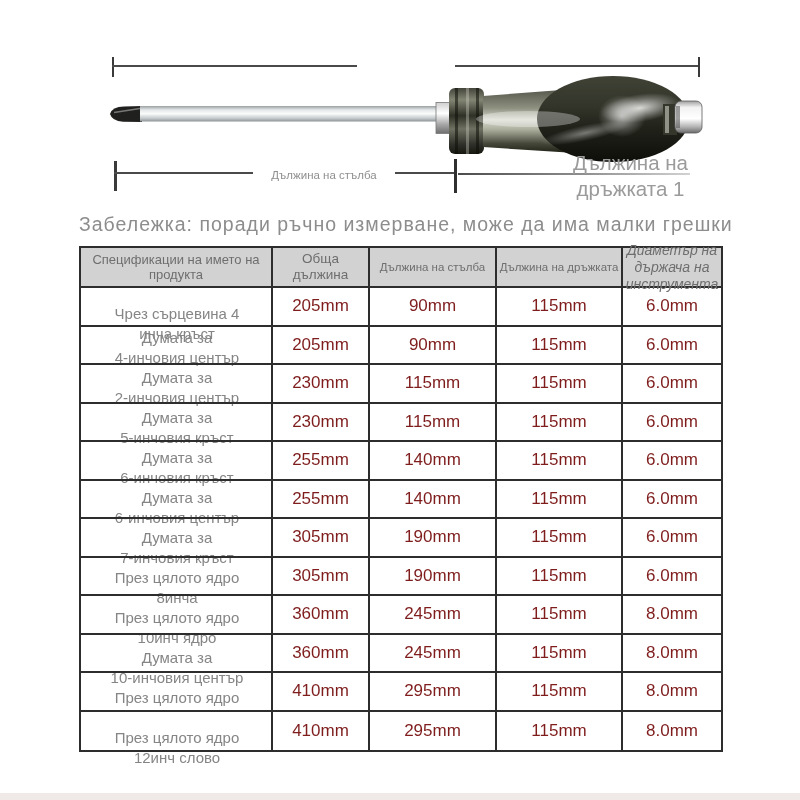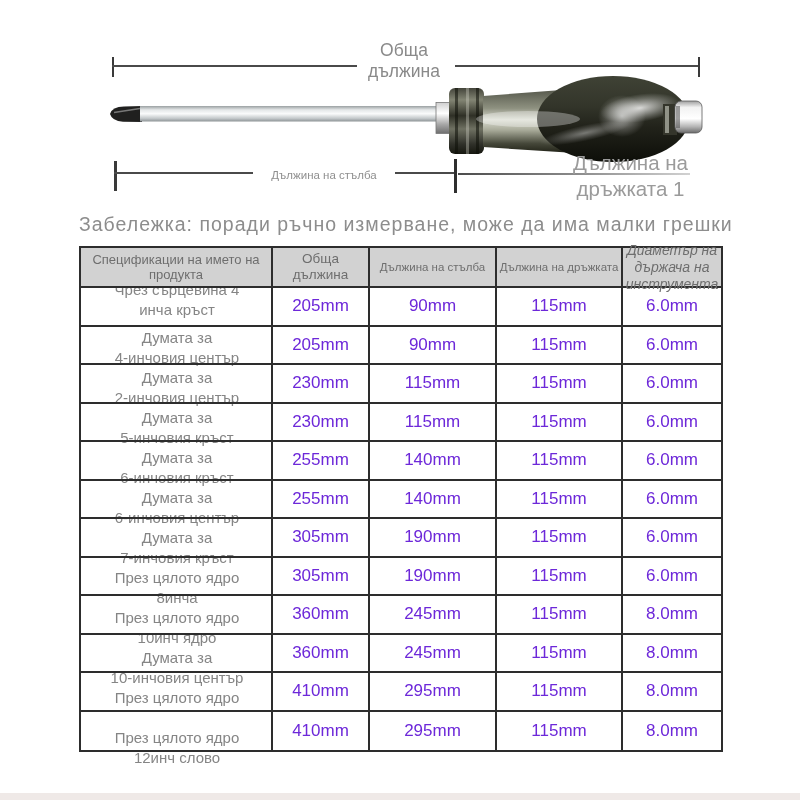--- a/index.html
+++ b/index.html
@@ -57,21 +57,21 @@
   .hcell.h2 { font-size:13.5px; line-height:16px; }
   .hcell.h3 { font-size:11.5px; line-height:14px; white-space:nowrap; }
   .hcell.h4 { font-size:11.5px; line-height:14px; white-space:nowrap; }
   .hcell.h5 { font-size:14px;   line-height:17px;font-style:italic; }
   .hcell.c5 { border-right:none; }
 
   .cell {
     border-right:2px solid #2d2d2d;
     border-bottom:2px solid #2d2d2d;
     display:flex; align-items:center; justify-content:center;
-    font-size:17px; color:#6d28d9; background:transparent;
+    font-size:17px; color:#7f1d1d; background:transparent;
   }
   .cell.c5 { border-right:none; }
   .cell.rlast { border-bottom:none; }
 
   .name-overlay { position:absolute; left:0; top:0; width:192px; height:0; }
   .name-block {
     position:absolute; left:0; width:192px; z-index:-1;
     text-align:center; font-size:15px; line-height:20px; color:#858585;
   }
 
@@ -152,45 +152,41 @@
       <ellipse cx="585" cy="133" rx="46" ry="8" fill="url(#gShine)" opacity="0.5" transform="rotate(-12 585 133)"></ellipse>
       <ellipse cx="528" cy="119" rx="52" ry="8" fill="#ffffff" opacity="0.32"></ellipse>
       <rect x="663" y="104" width="14" height="31" fill="#34352b"></rect>
       <rect x="665" y="106" width="4" height="27" fill="#cfd0c4" opacity="0.6"></rect>
       <rect x="675" y="101" width="27" height="32" rx="6" fill="url(#gCap)" stroke="#5a5a5a" stroke-width="0.8"></rect>
       <rect x="676" y="106" width="4" height="22" fill="#4e4e4e" opacity="0.55"></rect>
     </svg>
 
     <div class="dim-tick" style="left:112px; top:57px; width:2px; height:20px;"></div>
     <div class="dim-seg" style="left:112px; top:65px; width:245px;"></div>
-    <div class="lbl-total">
-      <div>Обща</div>
-      <div>дължина</div>
-    </div>
     <div class="dim-seg" style="left:455px; top:65px; width:245px;"></div>
     <div class="dim-tick" style="left:698px; top:57px; width:2px; height:20px;"></div>
 
     <div class="dim-tick" style="left:114px; top:161px; width:2.5px; height:30px;"></div>
     <div class="dim-seg" style="left:114px; top:172px; width:139px;"></div>
     <div class="lbl-shaft">Дължина на стълба</div>
     <div class="dim-seg" style="left:395px; top:172px; width:61px;"></div>
     <div class="dim-tick" style="left:454px; top:159px; width:3px; height:34px; background:#2f2f2f;"></div>
 
     <div class="dim-seg fade" style="left:458px; top:172.5px; width:232px;"></div>
     <div class="lbl-handle">
       <div>Дължина на</div>
       <div>дръжката 1</div>
     </div>
   </div>
 
   <div class="note">Забележка: поради ръчно измерване, може да има малки грешки</div>
 
   <div class="spec-table">
     <div class="name-overlay">
-        <div class="name-block" style="top: 32px;">
+        <div class="name-block" style="top: 56px;">
           <div>Чрез сърцевина 4</div>
           <div>инча кръст</div>
         </div>
         <div class="name-block" style="top: 80px;">
           <div>Думата за</div>
           <div>4-инчовия център</div>
         </div>
         <div class="name-block" style="top: 120px;">
           <div>Думата за</div>
           <div>2-инчовия център</div>

